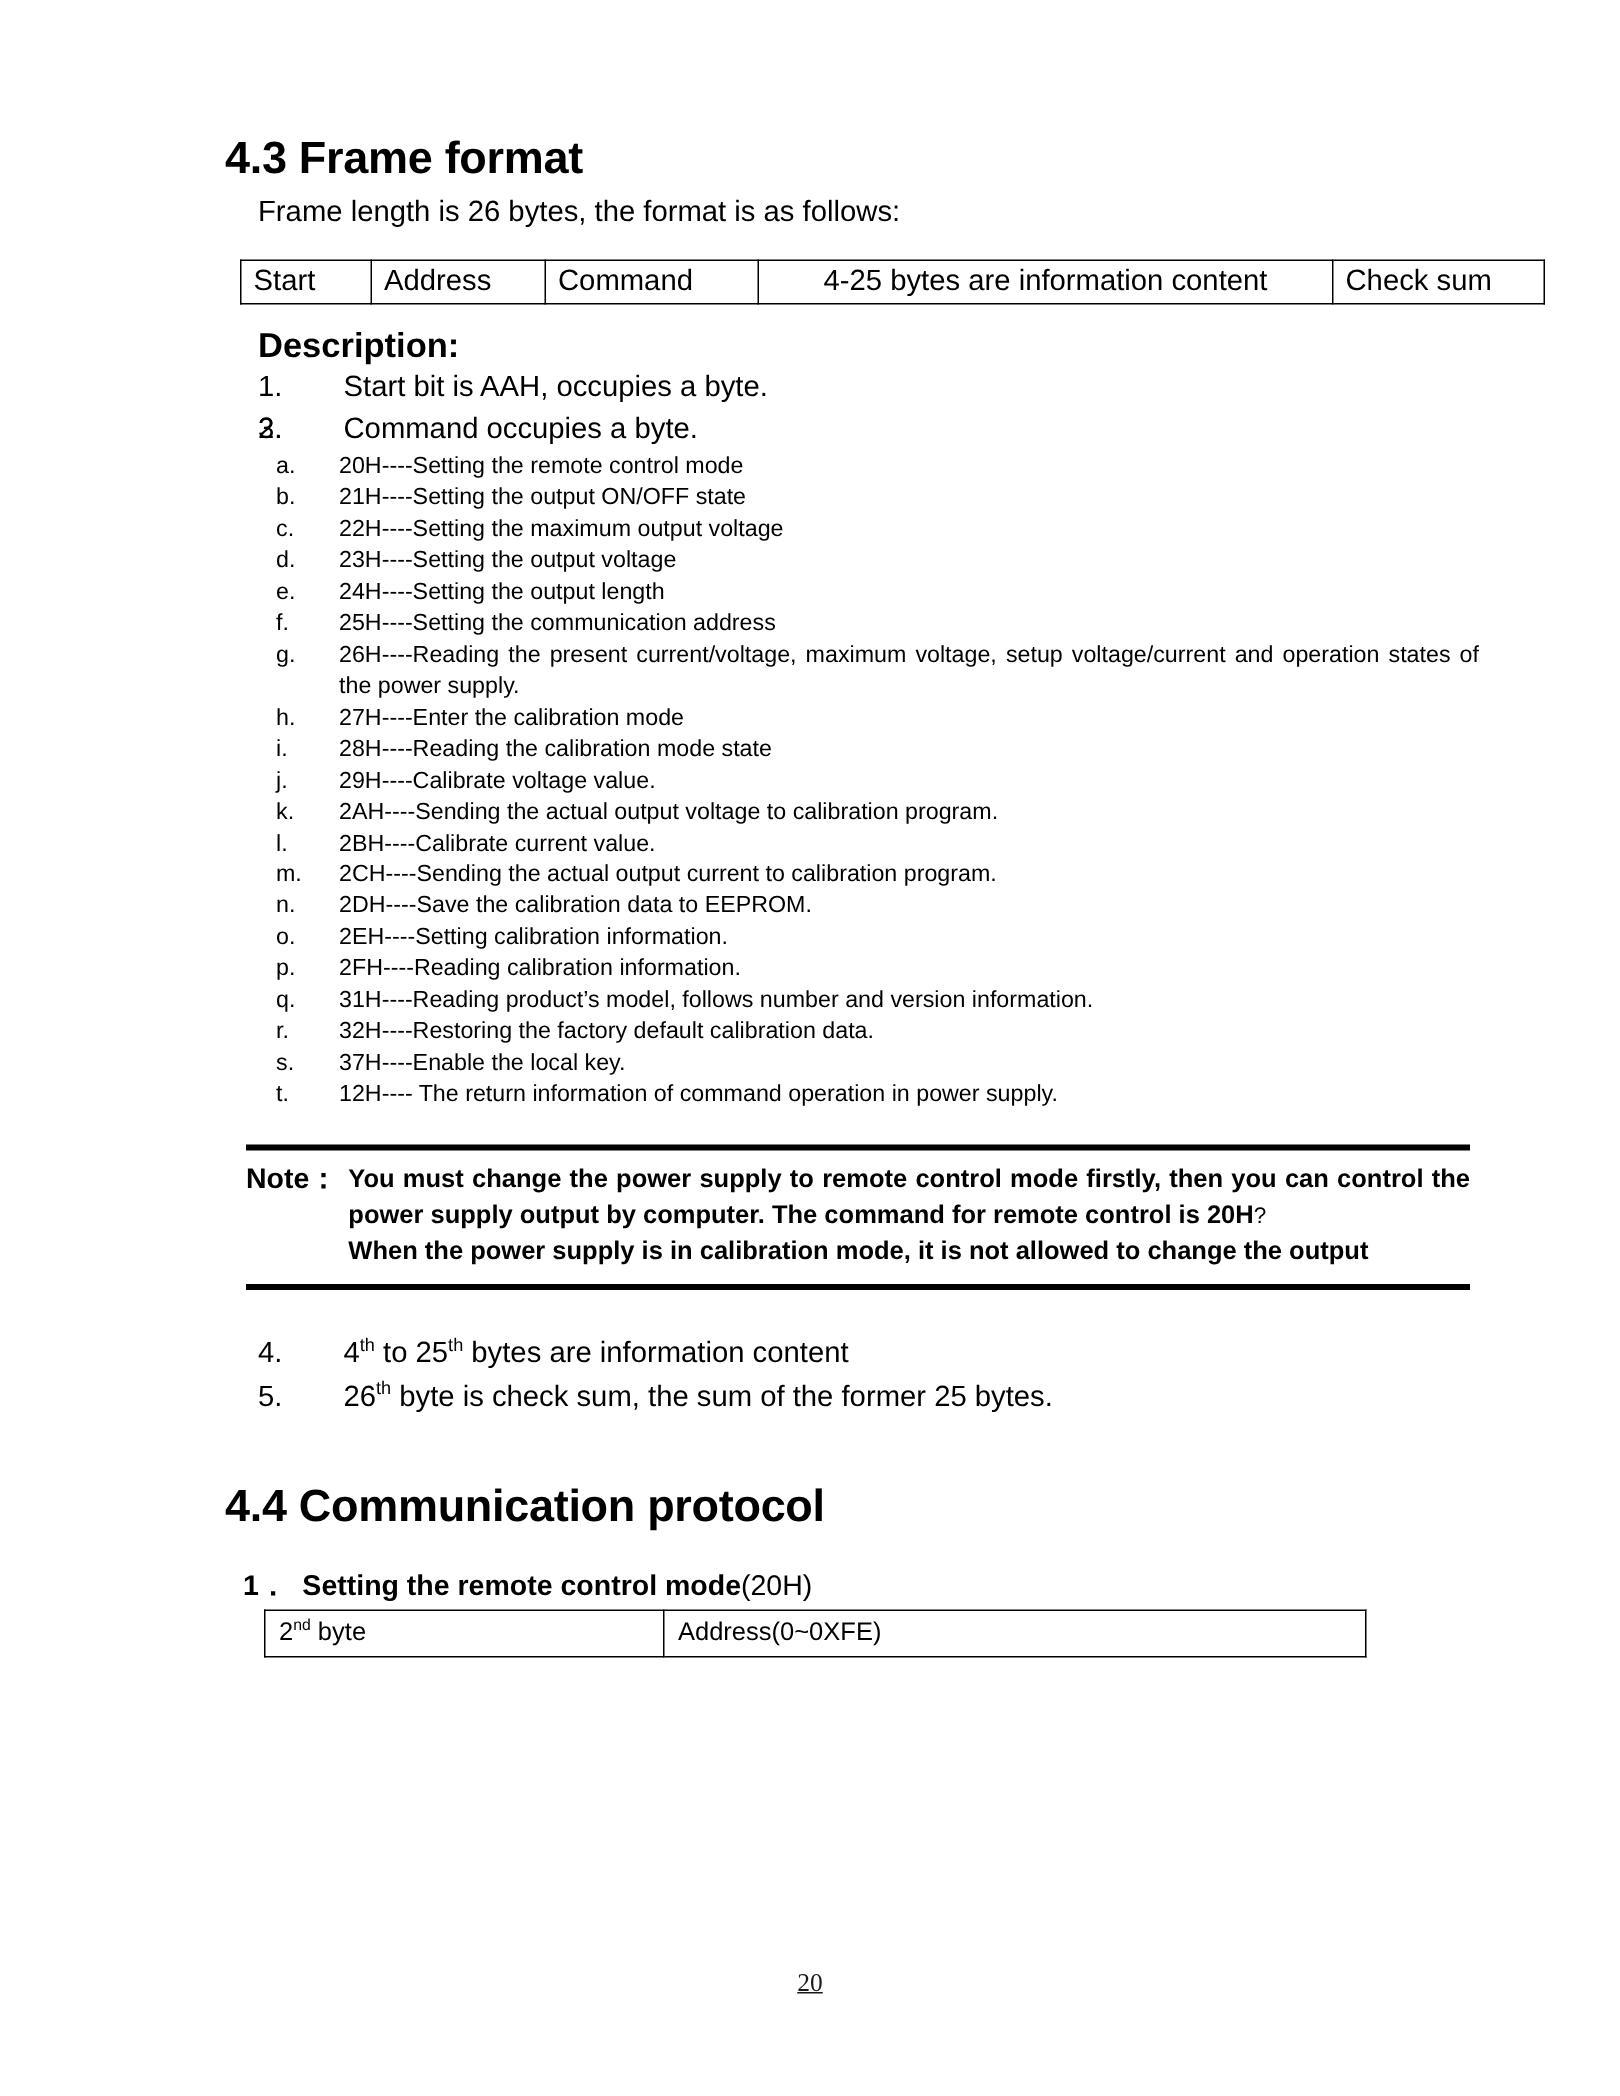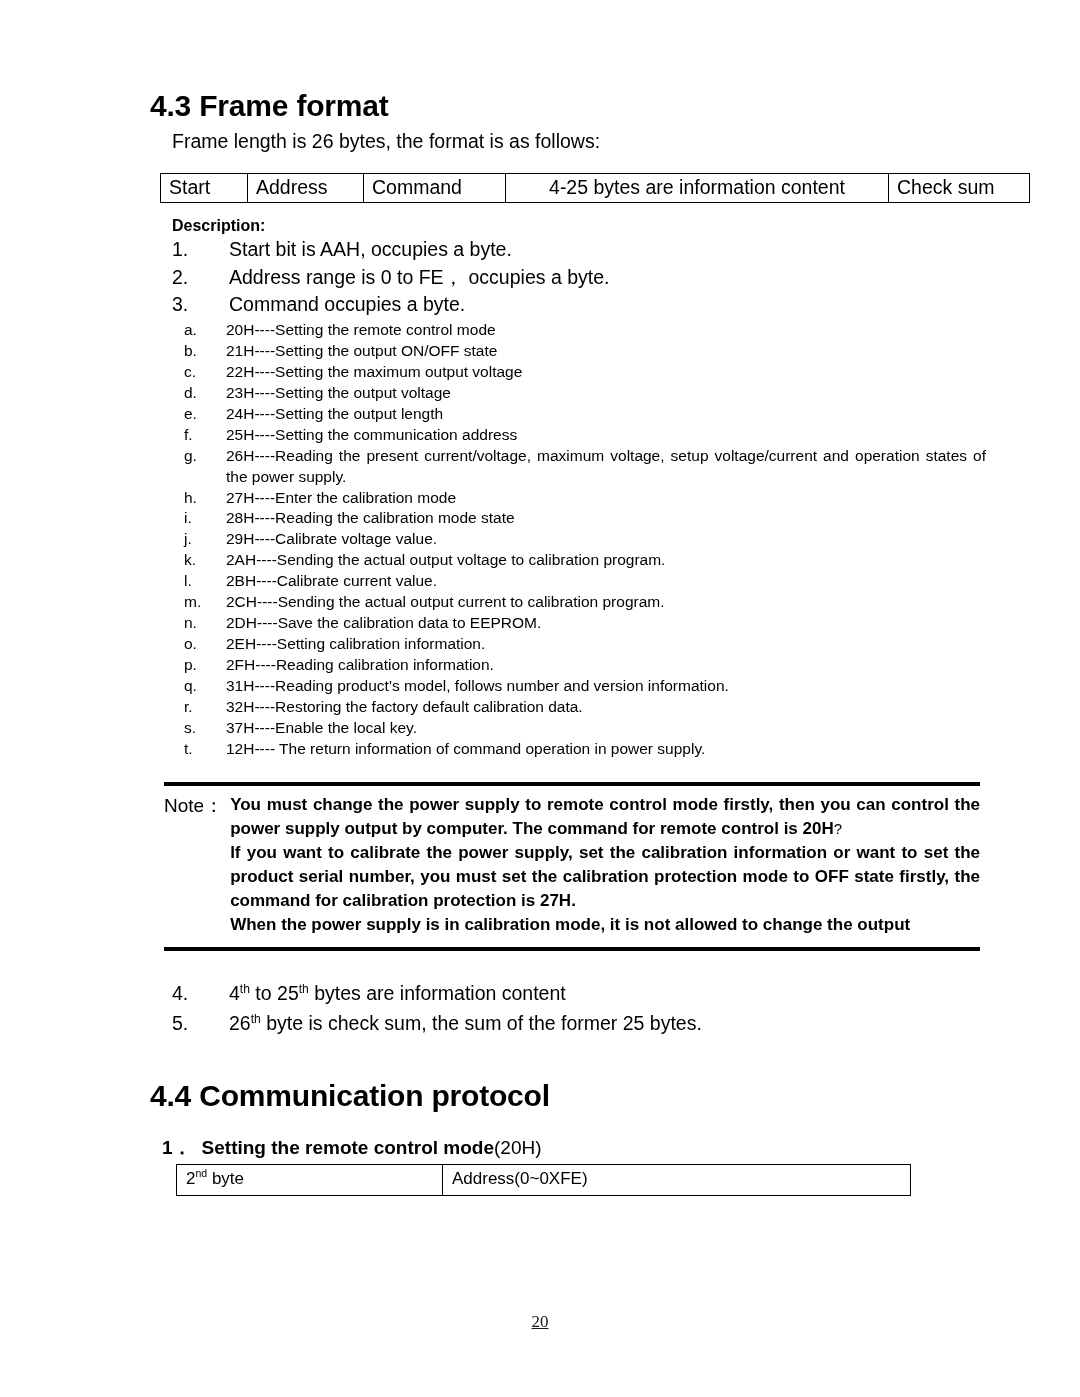--- a/index.html
+++ b/index.html
@@ -61,21 +61,21 @@
     line-height: 1.25;
     white-space: nowrap;
   }
   .frame-table td.c-info {
     text-align: center;
     padding-left: 0;
   }
 
   
   .desc-title {
-    font-size: 16px;
+    font-size: 23px;
     font-weight: bold;
     margin: 14px 0 0 22px;
   }
   ol.main-list {
     list-style: none;
     margin: 1px 0 0 0;
     padding: 0;
   }
   ol.main-list > li {
     font-size: 19.5px;
@@ -129,21 +129,21 @@
     border-top: 4px solid #000;
     border-bottom: 4px solid #000;
     padding: 7px 0 10px 0;
   }
   .note-row {
     display: flex;
     align-items: flex-start;
   }
   .note-label {
     font-size: 19px;
-    font-weight: normal;
+    font-weight: bold;
     flex: 0 0 auto;
     padding-right: 7px;
     line-height: 1.42;
   }
   .note-body {
     flex: 1 1 auto;
     font-size: 17px;
     font-weight: bold;
     line-height: 1.42;
   }
@@ -251,21 +251,20 @@
 
     <div class="desc-title">Description:</div>
 
     <ol class="main-list">
       <li>
         <span class="num">1.</span>
         <span>Start bit is AAH, occupies a byte.</span>
       </li>
       <li>
         <span class="num">2.</span>
-        <span>Address range is 0 to FE， occupies a byte.</span>
       </li>
       <li>
         <span class="num">3.</span>
         <span>Command occupies a byte.</span>
       </li>
     </ol>
 
     <ul class="sub-list">
       <li><span class="letter">a.</span><span>20H----Setting the remote control mode</span></li>
       <li><span class="letter">b.</span><span>21H----Setting the output ON/OFF state</span></li>
@@ -290,21 +289,20 @@
       <li><span class="letter">r.</span><span>32H----Restoring the factory default calibration data.</span></li>
       <li><span class="letter">s.</span><span>37H----Enable the local key.</span></li>
       <li><span class="letter">t.</span><span>12H---- The return information of command operation in power supply.</span></li>
     </ul>
 
     <div class="note-block">
       <div class="note-row">
         <div class="note-label">Note：</div>
         <div class="note-body">
           <p><span>You must change the power supply to remote control mode firstly, then you can control the power supply output by computer.   The command for remote control is 20H</span><span class="qmark">?</span></p>
-          <p>If you want to calibrate the power supply, set the calibration information or   want to set the product serial number, you must set the calibration protection mode to OFF state firstly, the command for calibration protection is 27H.</p>
           <p class="last-of-para">When the power supply is in calibration mode, it is not allowed to change the output</p>
         </div>
       </div>
     </div>
 
     <ol class="tail-list">
       <li>
         <span class="num">4.</span><span>4</span><sup>th</sup><span> to 25</span><sup>th</sup><span> bytes are information content</span>
       </li>
       <li>

